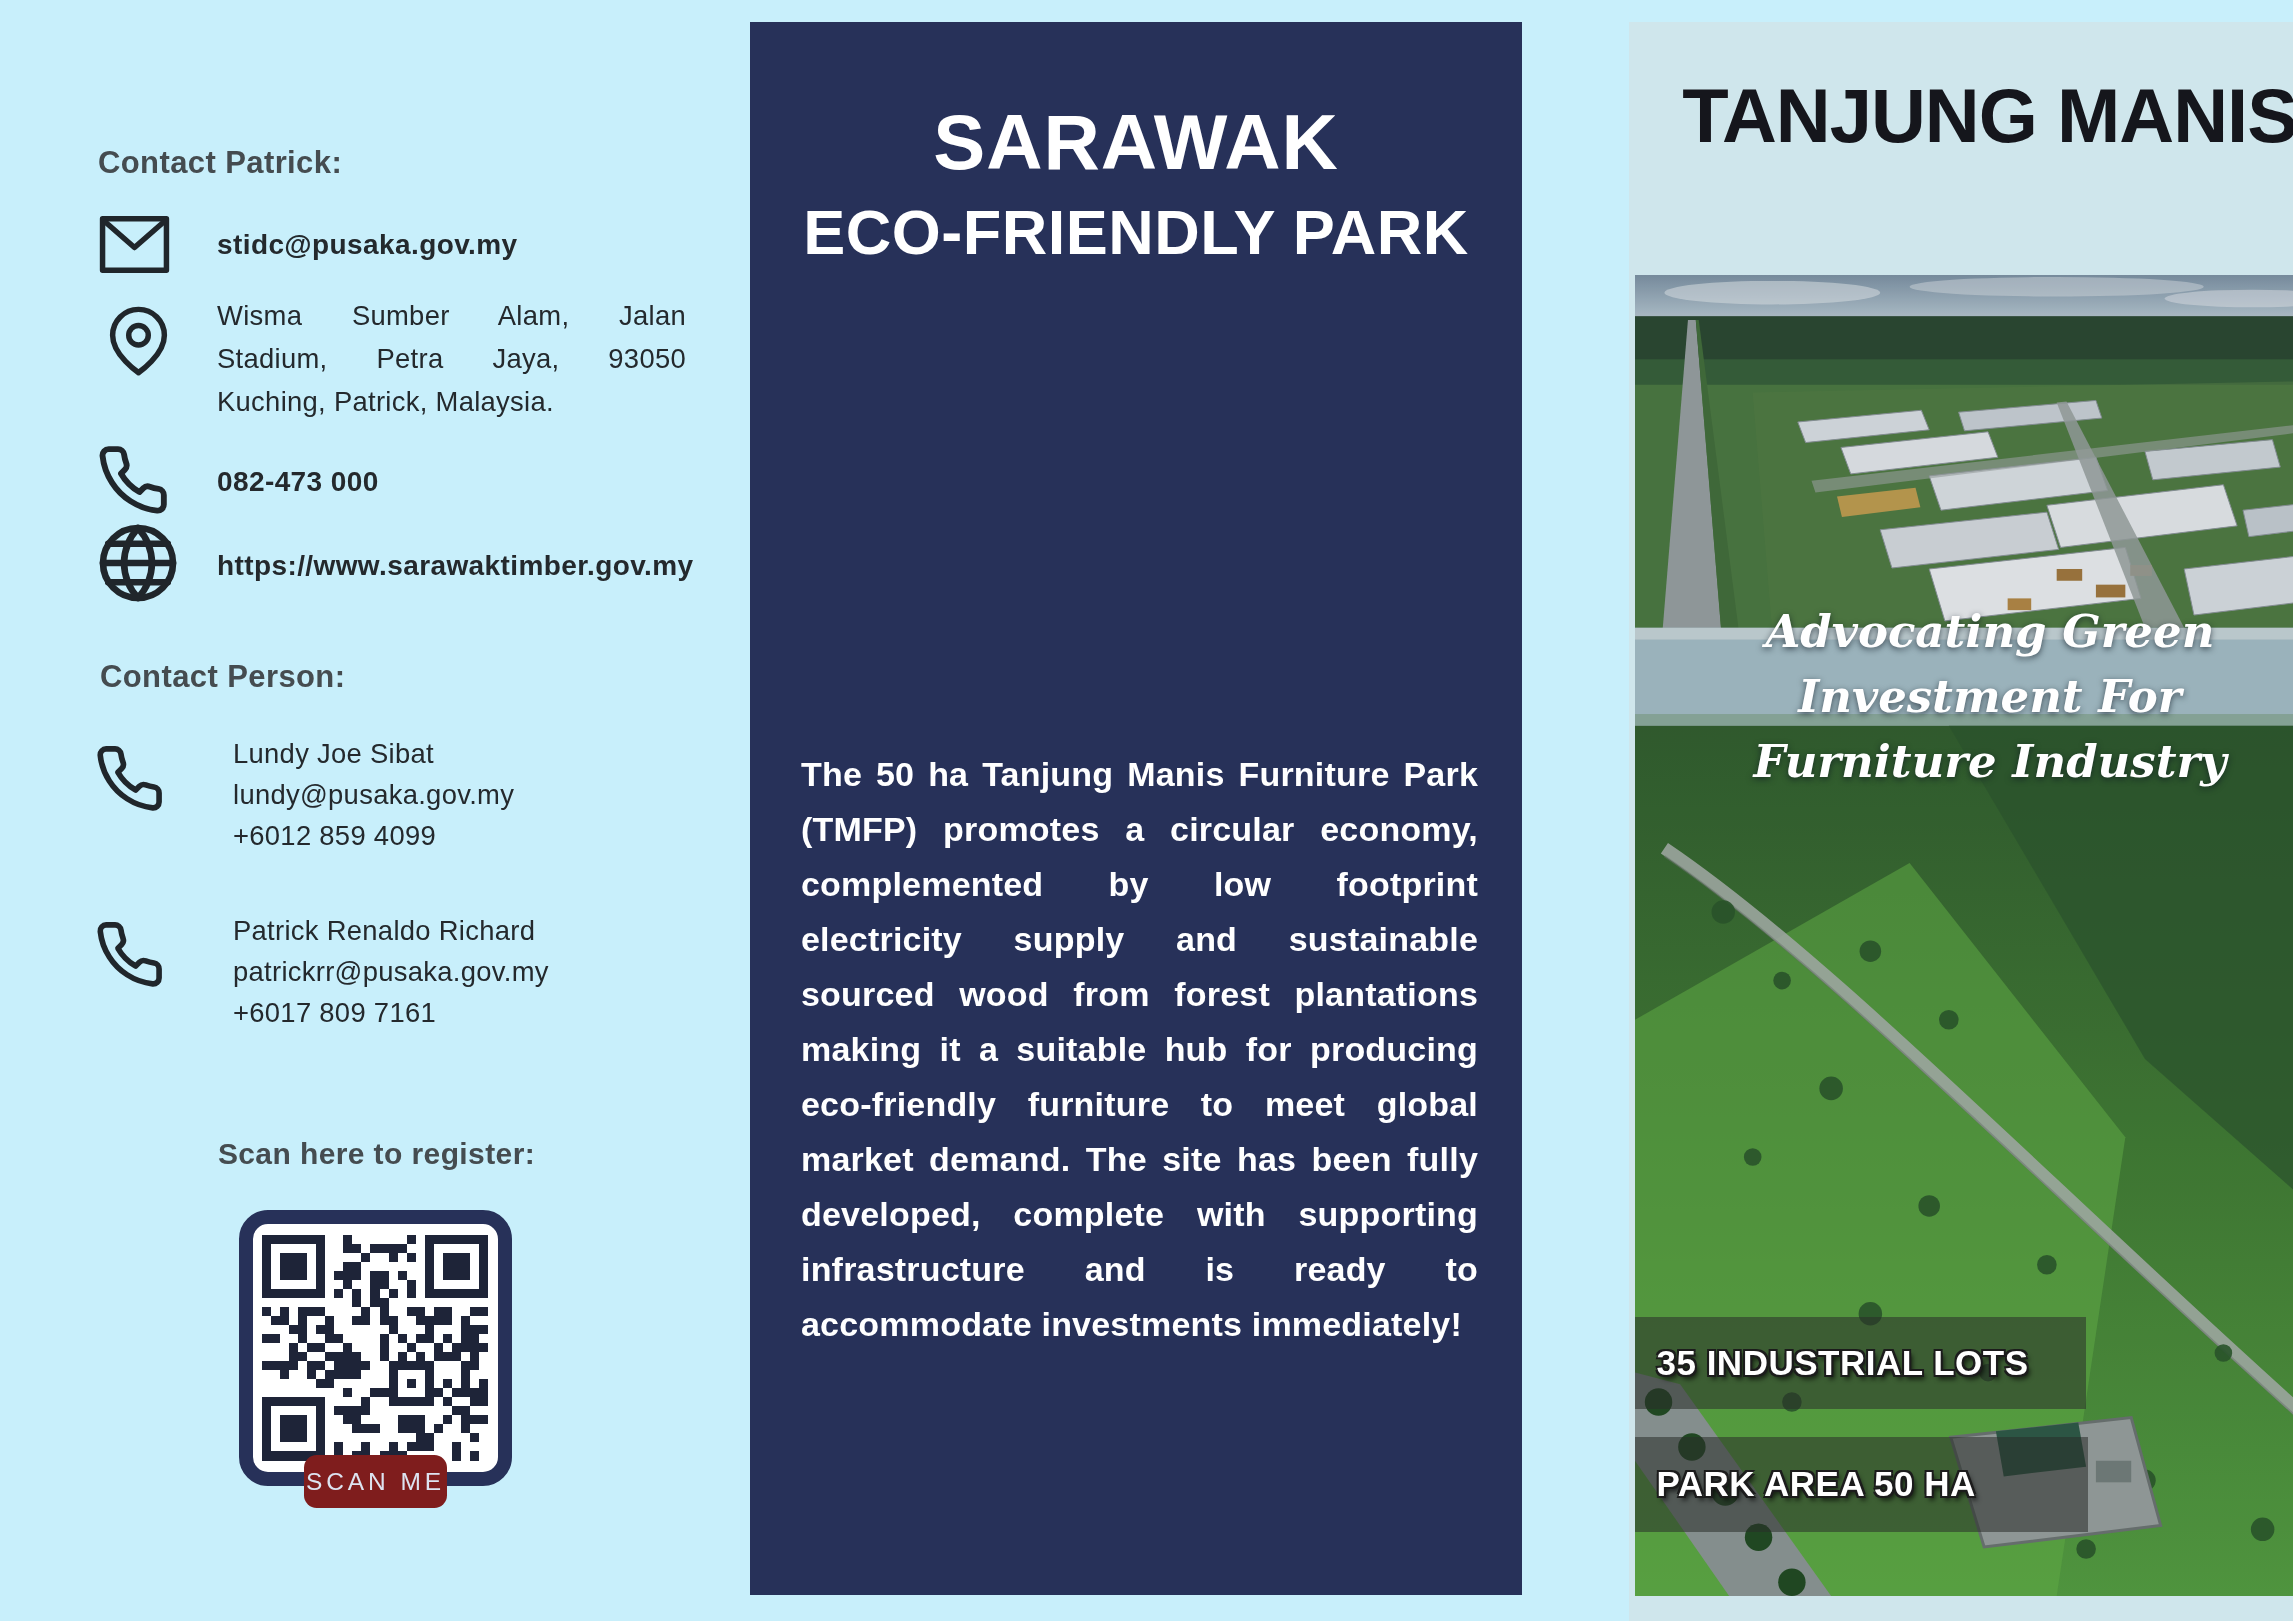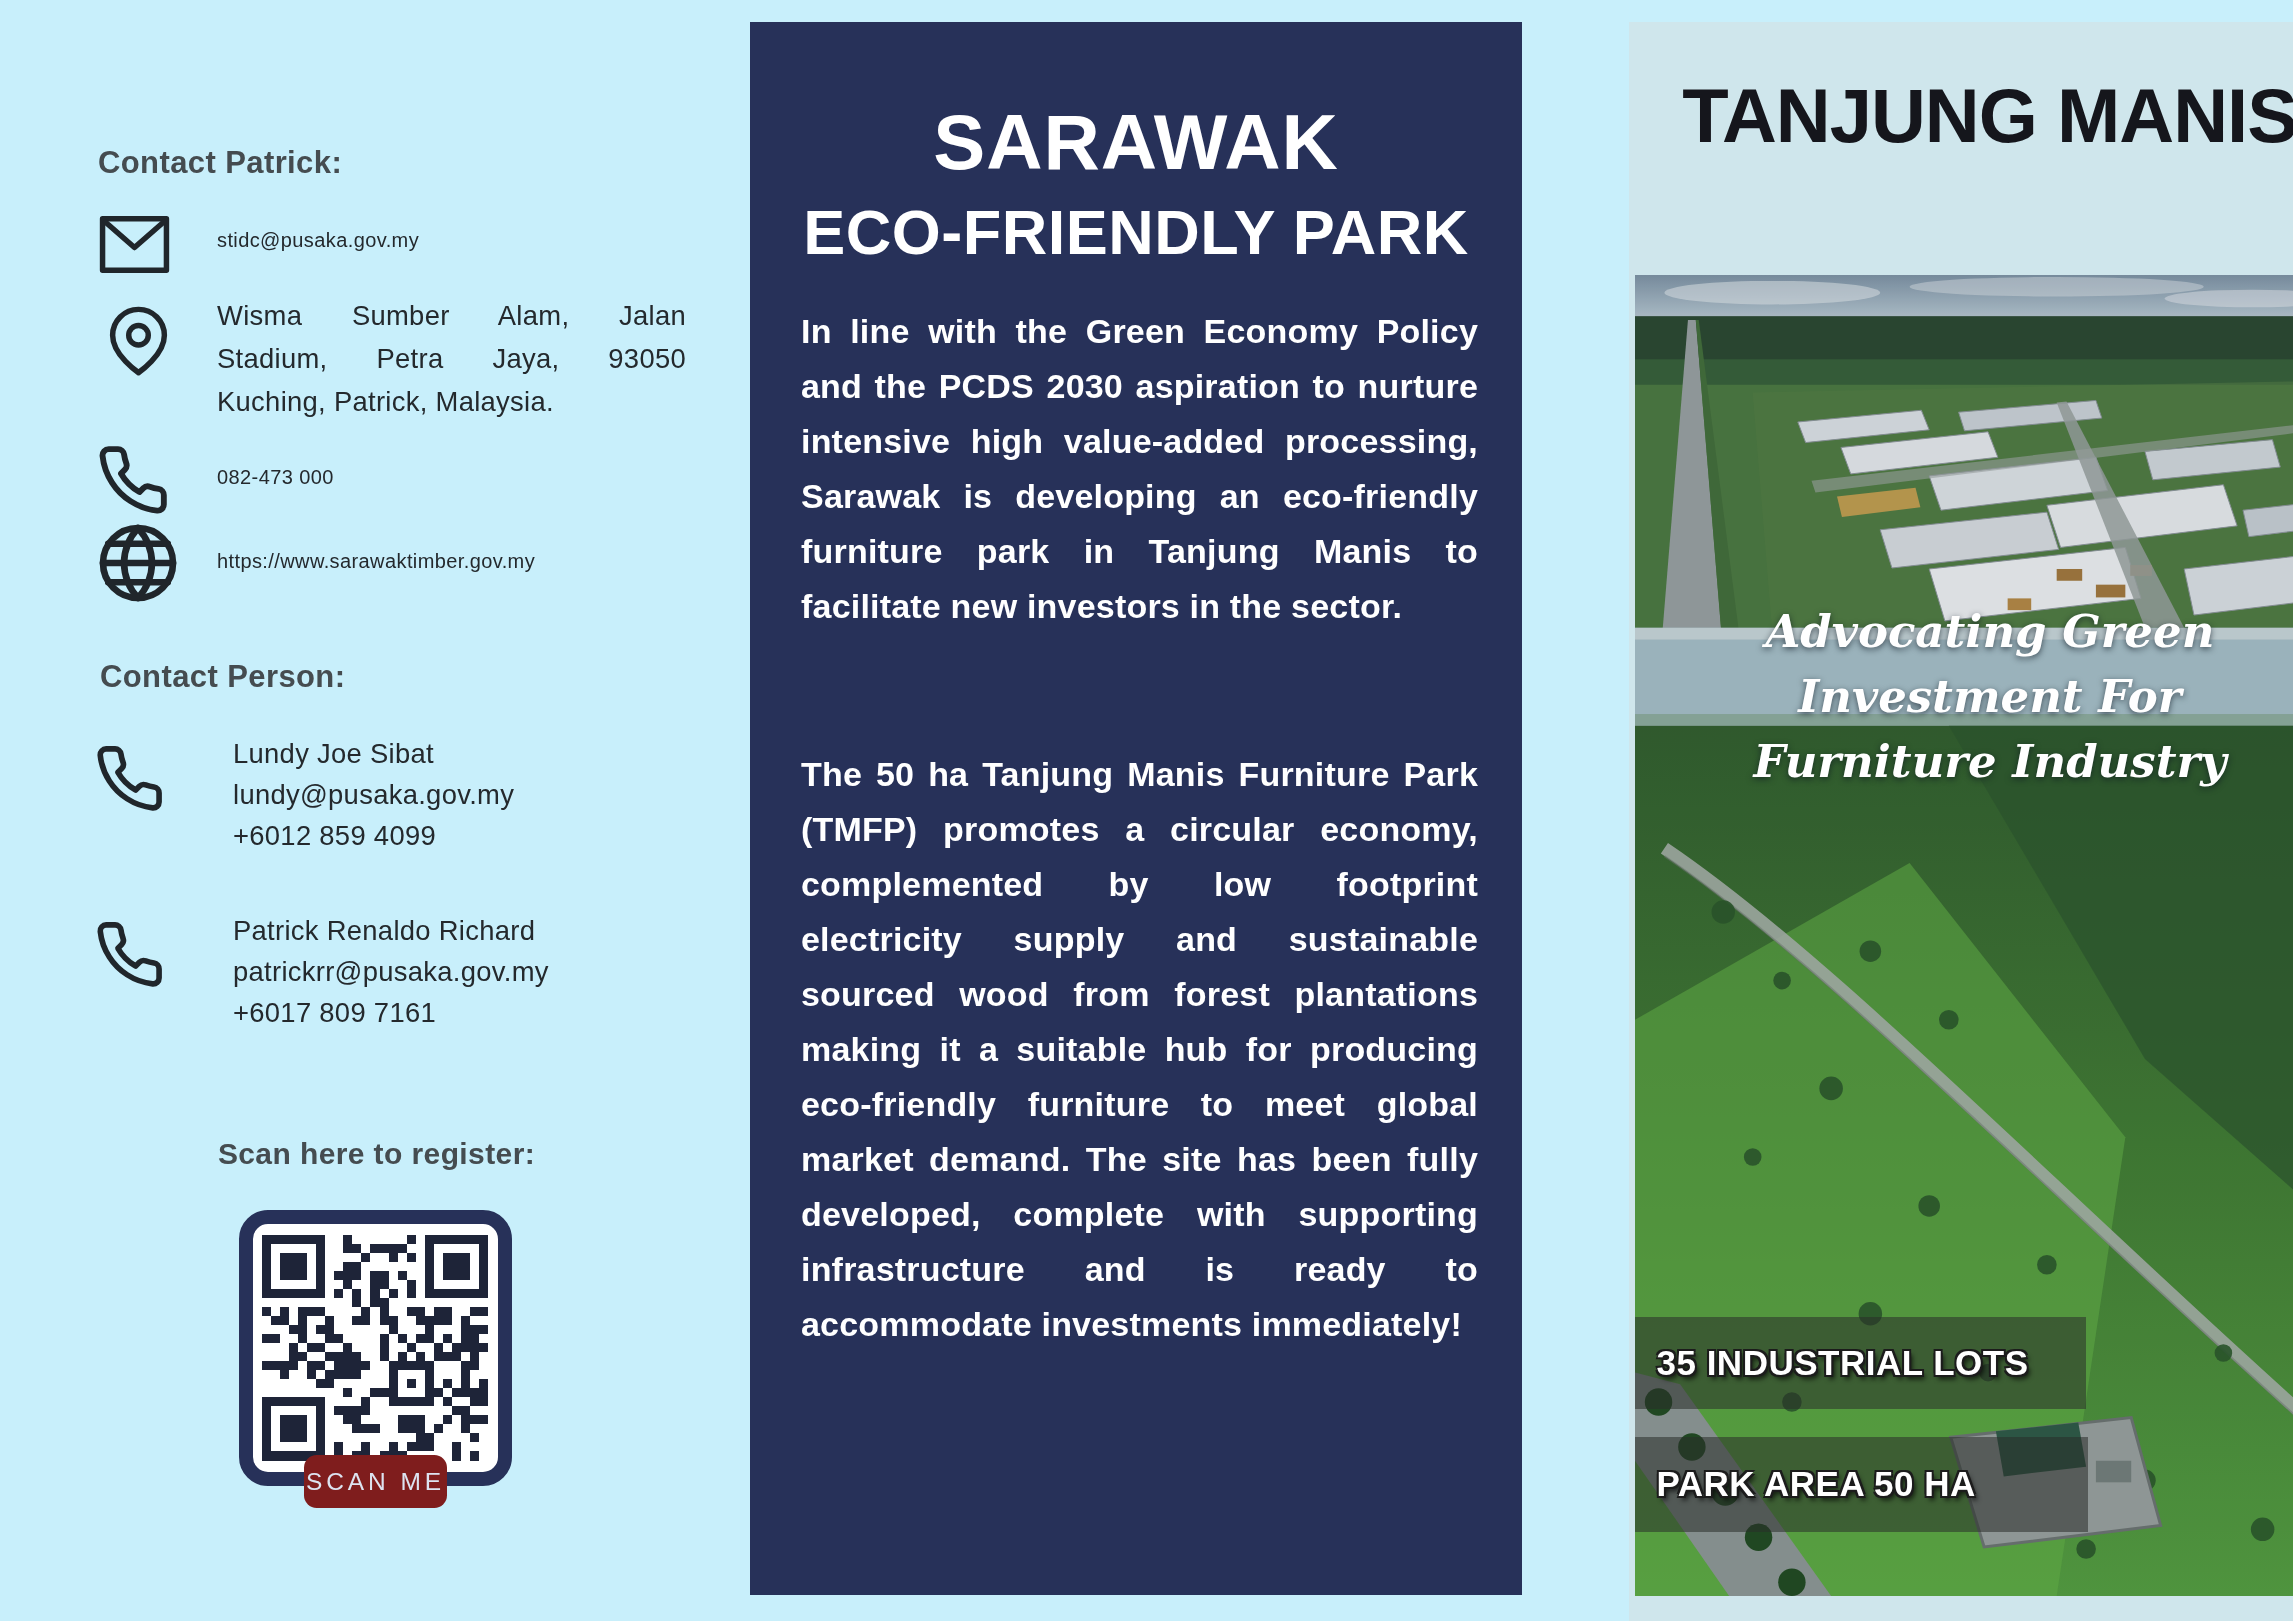--- a/index.html
+++ b/index.html
@@ -1,21 +1,21 @@
 <!DOCTYPE html>
 <html><head>
 <meta charset="utf-8">
 <style>
   html,body{margin:0;padding:0;}
   #canvas{position:relative;width:2294px;height:1621px;background:#c8effb;overflow:hidden;
           font-family:"Liberation Sans",sans-serif;}
 
   
   .lheading{position:absolute;font-weight:700;font-size:31px;color:#454c50;letter-spacing:0.4px;}
-  .ltext{position:absolute;font-size:20px;color:#24292d;letter-spacing:0.4px;}
+  .ltext{position:absolute;font-size:28px;color:#24292d;letter-spacing:0.4px;font-weight:bold;}
   .icn{position:absolute;color:#20262b;}
   .icn svg{display:block;width:100%;height:100%;}
   .addr{position:absolute;left:217px;top:294px;width:469px;font-size:27.4px;color:#24292d;line-height:43px;letter-spacing:0.3px;}
   .jline{text-align:justify;text-align-last:justify;}
   .pblock{position:absolute;left:217px;width:470px;font-size:27.4px;color:#24292d;line-height:41px;letter-spacing:0.3px;margin-left:16px;}
   .scanhead{position:absolute;left:196px;top:1137px;width:361px;text-align:center;
             font-weight:700;font-size:30px;color:#454c50;letter-spacing:0.4px;}
   .qrbox{position:absolute;left:239px;top:1210px;width:273px;height:276px;background:#ffffff;
          border:14.7px solid #273159;border-radius:29px;box-sizing:border-box;}
   .qrbox svg{position:absolute;left:8.8px;top:8.8px;width:226px;height:229px;fill:#1e2438;shape-rendering:crispEdges;}
@@ -417,21 +417,20 @@
         <rect x="23" y="24" width="1" height="1"></rect>
       </svg>
   </div>
   <div class="scanpill">
     <span>SCAN ME</span>
   </div>
 
   <div class="midpanel">
     <div class="mtitle1">SARAWAK</div>
     <div class="mtitle2">ECO-FRIENDLY PARK</div>
-    <div class="mpara p1">In line with the Green Economy Policy and the PCDS 2030 aspiration to nurture intensive high value-added processing, Sarawak is developing an eco-friendly furniture park in Tanjung Manis to facilitate new investors in the sector.</div>
     <div class="mpara p2">The 50 ha Tanjung Manis Furniture Park (TMFP) promotes a circular economy, complemented by low footprint electricity supply and sustainable sourced wood from forest plantations making it a suitable hub for producing eco-friendly furniture to meet global market demand. The site has been fully developed, complete with supporting infrastructure and is ready to accommodate investments immediately!</div>
   </div>
 
   <div class="rpanel">
     <div class="rtitle">
       <div>TANJUNG MANIS</div>
     </div>
 
     <div class="photo">
       <svg viewBox="0 0 724 1348" preserveAspectRatio="none">

